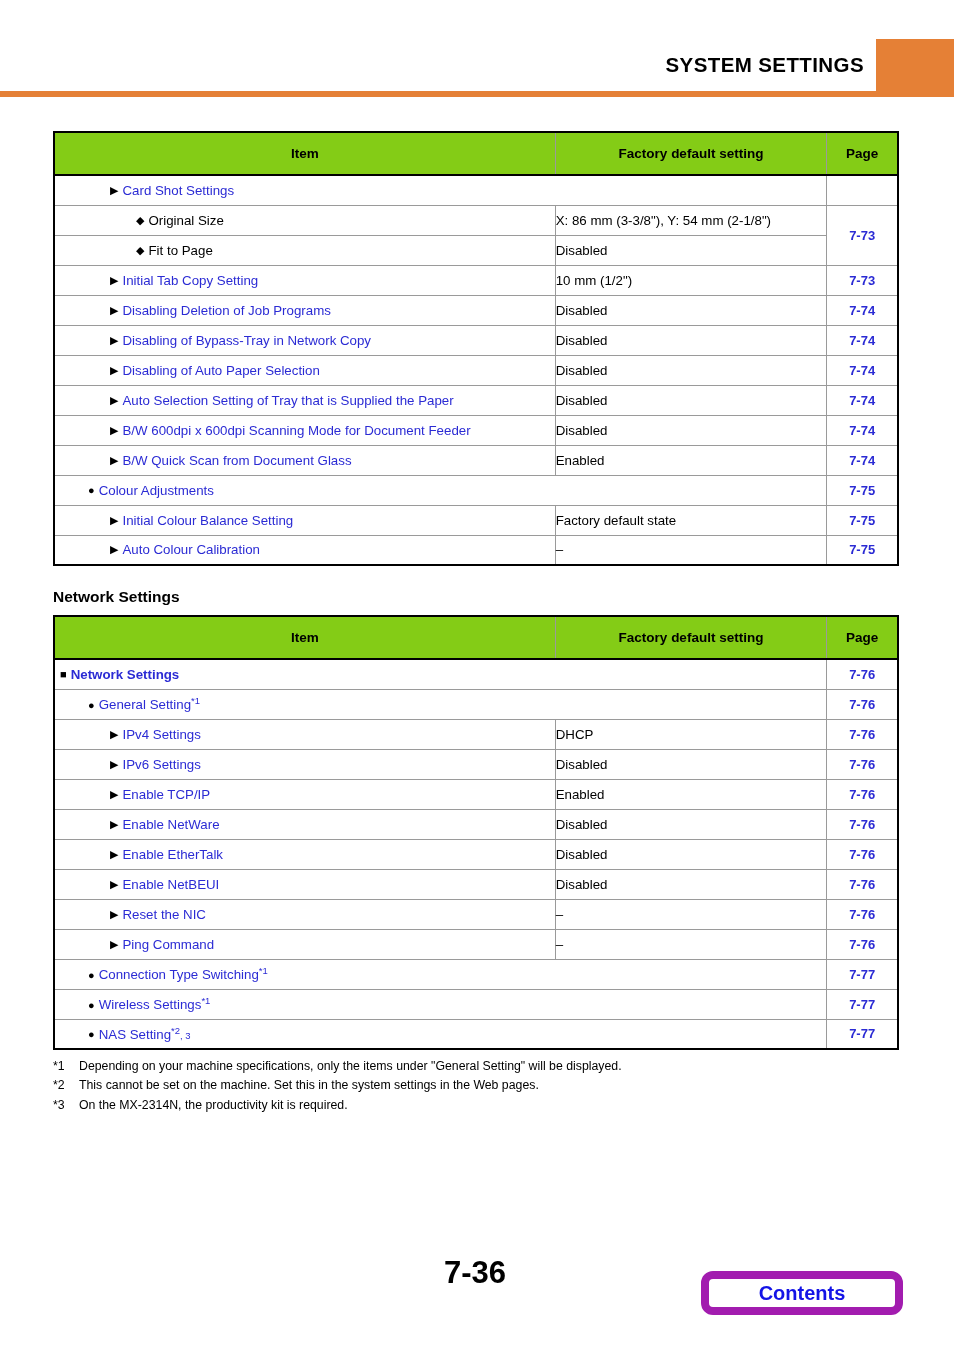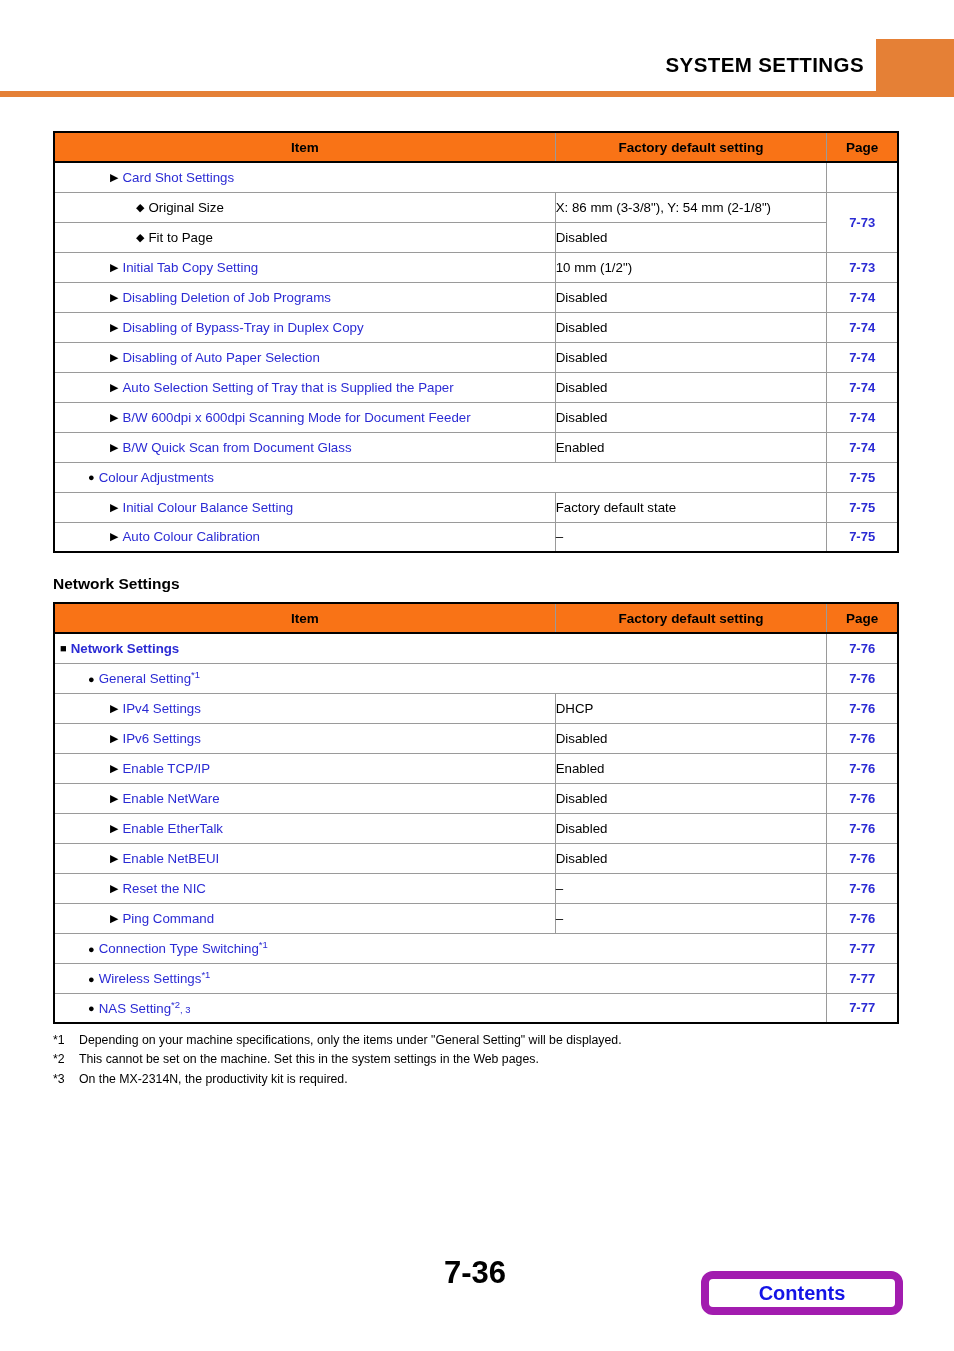--- a/index.html
+++ b/index.html
@@ -73,25 +73,25 @@
   table.settings-table.first {
     margin-top: 34px;
   }
   table.settings-table th,
   table.settings-table td {
     border: 1px solid #9a9a9a;
     padding: 0;
     vertical-align: middle;
   }
   table.settings-table thead th {
-    background: #f97316;
+    background: #84cc16;
     font-size: 13.5px;
     font-weight: bold;
     text-align: center;
-    height: 30px;
+    height: 43px;
     border-bottom: 2px solid #000000;
     color: #000000;
   }
   col.col-item   { width: 500px; }
   col.col-value  { width: 271px; }
   col.col-page   { width: 71px; }
 
   td.cell-item {
     height: 30px;
     font-size: 13.3px;
@@ -250,21 +250,21 @@
         </tr>
         <tr>
           <td class="cell-item">
             <span class="row-label lvl3"><span class="bullet">▶</span><span class="txt">Disabling Deletion of Job Programs</span></span>
           </td>
           <td class="cell-value">Disabled</td>
           <td class="cell-page">7-74</td>
         </tr>
         <tr>
           <td class="cell-item">
-            <span class="row-label lvl3"><span class="bullet">▶</span><span class="txt">Disabling of Bypass-Tray in Duplex Copy</span></span>
+            <span class="row-label lvl3"><span class="bullet">▶</span><span class="txt">Disabling of Bypass-Tray in Network Copy</span></span>
           </td>
           <td class="cell-value">Disabled</td>
           <td class="cell-page">7-74</td>
         </tr>
         <tr>
           <td class="cell-item">
             <span class="row-label lvl3"><span class="bullet">▶</span><span class="txt">Disabling of Auto Paper Selection</span></span>
           </td>
           <td class="cell-value">Disabled</td>
           <td class="cell-page">7-74</td>

